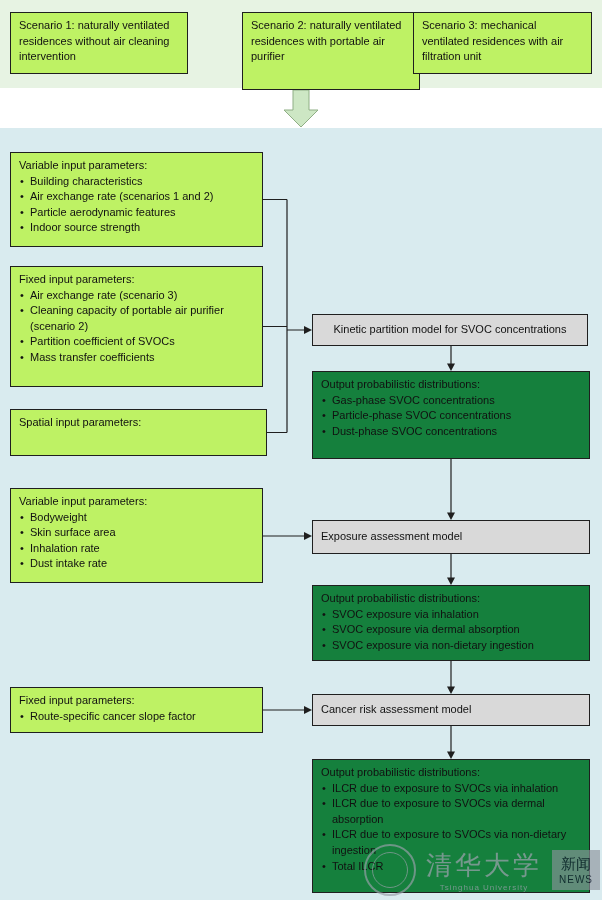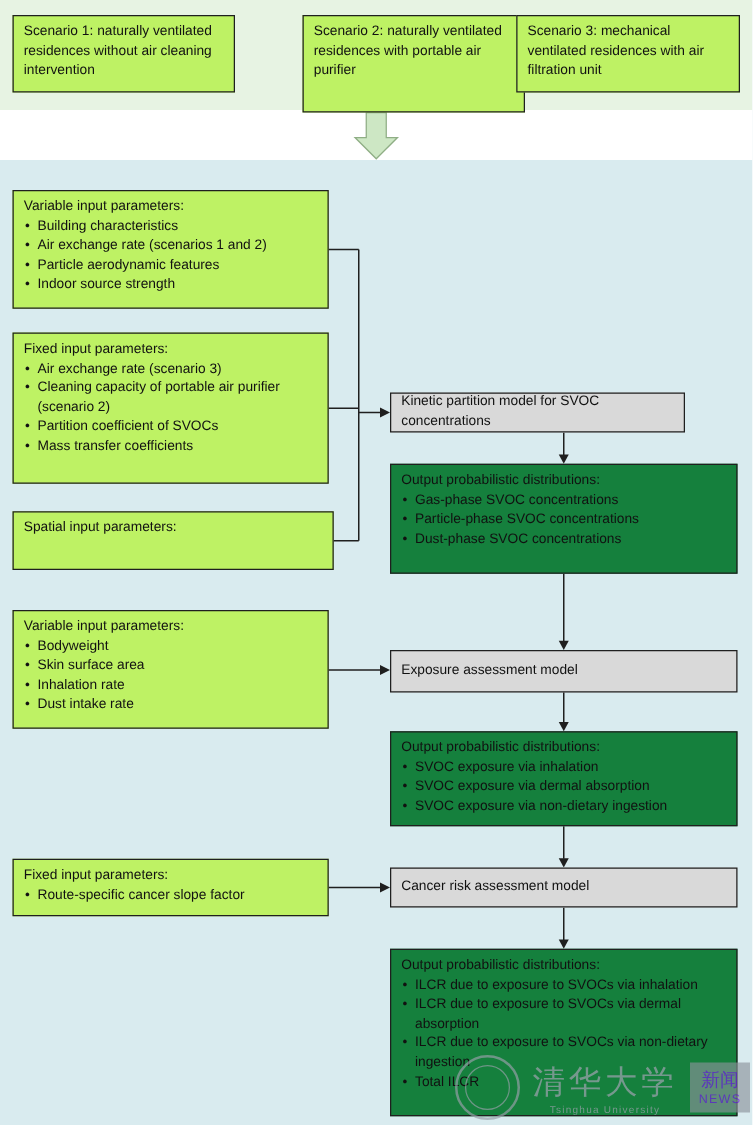--- a/index.html
+++ b/index.html
@@ -26,21 +26,21 @@
     gap:10px; z-index:6; opacity:0.8;
   }
   .wm-seal {
     width:52px; height:52px; border:2px solid rgba(150,160,168,0.85); border-radius:50%;
     display:flex; align-items:center; justify-content:center; box-sizing:border-box;
   }
   .wm-seal-inner { width:36px; height:36px; border:1.5px solid rgba(150,160,168,0.85); border-radius:50%; box-sizing:border-box; }
   .wm-text { text-align:center; color:rgba(150,160,168,0.95); }
   .wm-cn { font-size:26px; letter-spacing:3px; font-family:Liberation Mono, monospace; }
   .wm-en { font-size:8px; letter-spacing:1px; }
-  .wm-news { background:rgba(140,148,155,0.8); color:#6d28d9; padding:5px 7px; text-align:center; }
+  .wm-news { background:rgba(140,148,155,0.8); color:#0f172a; padding:5px 7px; text-align:center; }
   .wm-news-cn { font-size:15px; font-family:"DejaVu Sans", sans-serif; }
   .wm-news-en { font-size:10px; letter-spacing:1px; }
 </style>
 </head>
 <body>
 
 <div class="canvas">
 
   <div class="band-top"></div>
   <div class="band-main"></div>
@@ -114,21 +114,21 @@
     </ul>
   </div>
 
   <div class="box" style="left:10px; top:687px; width:253px; height:46px;">
     <div class="title">Fixed input parameters:</div>
     <ul>
       <li>Route-specific cancer slope factor</li>
     </ul>
   </div>
 
-  <div class="box model" style="left:312px; top:314px; width:236px; height:32px;justify-content:center;">
+  <div class="box model" style="left:312px; top:314px; width:276px; height:32px;justify-content:center;">
     <span>Kinetic partition model for SVOC concentrations</span>
   </div>
 
   <div class="box output" style="left:312px; top:371px; width:278px; height:88px;">
     <div class="title">Output probabilistic distributions:</div>
     <ul>
       <li>Gas-phase SVOC concentrations</li>
       <li>Particle-phase SVOC concentrations</li>
       <li>Dust-phase SVOC concentrations</li>
     </ul>

